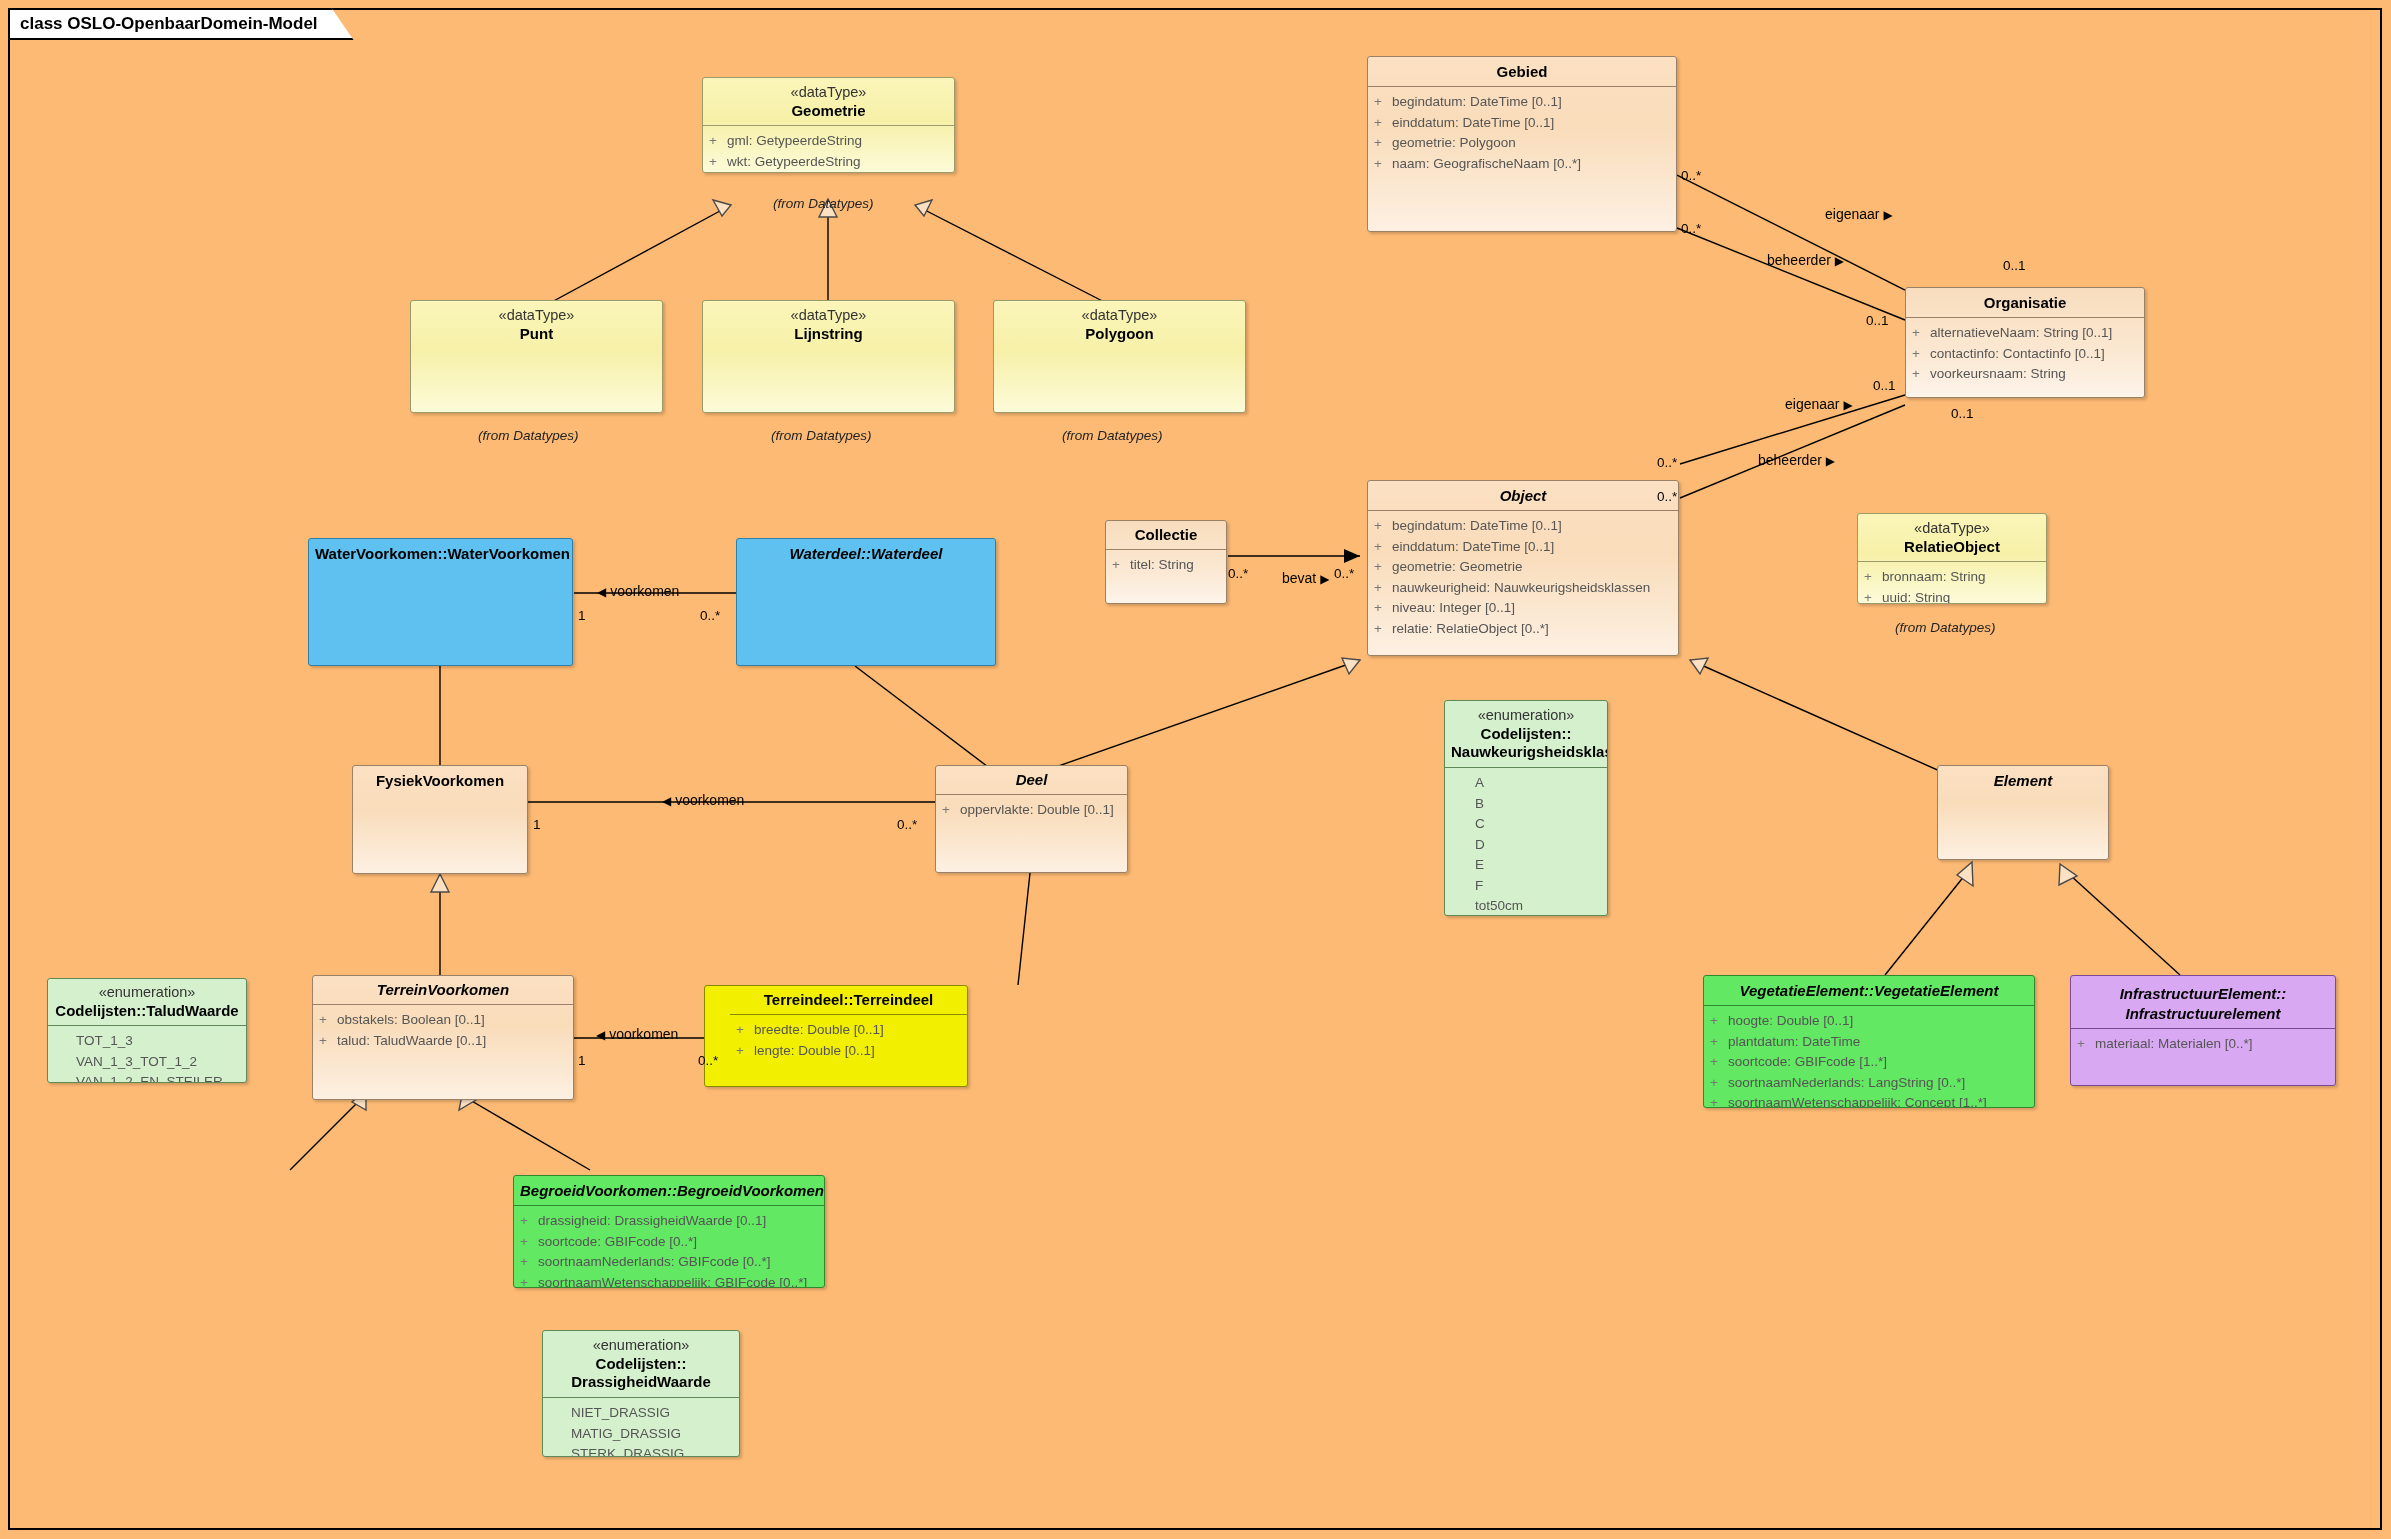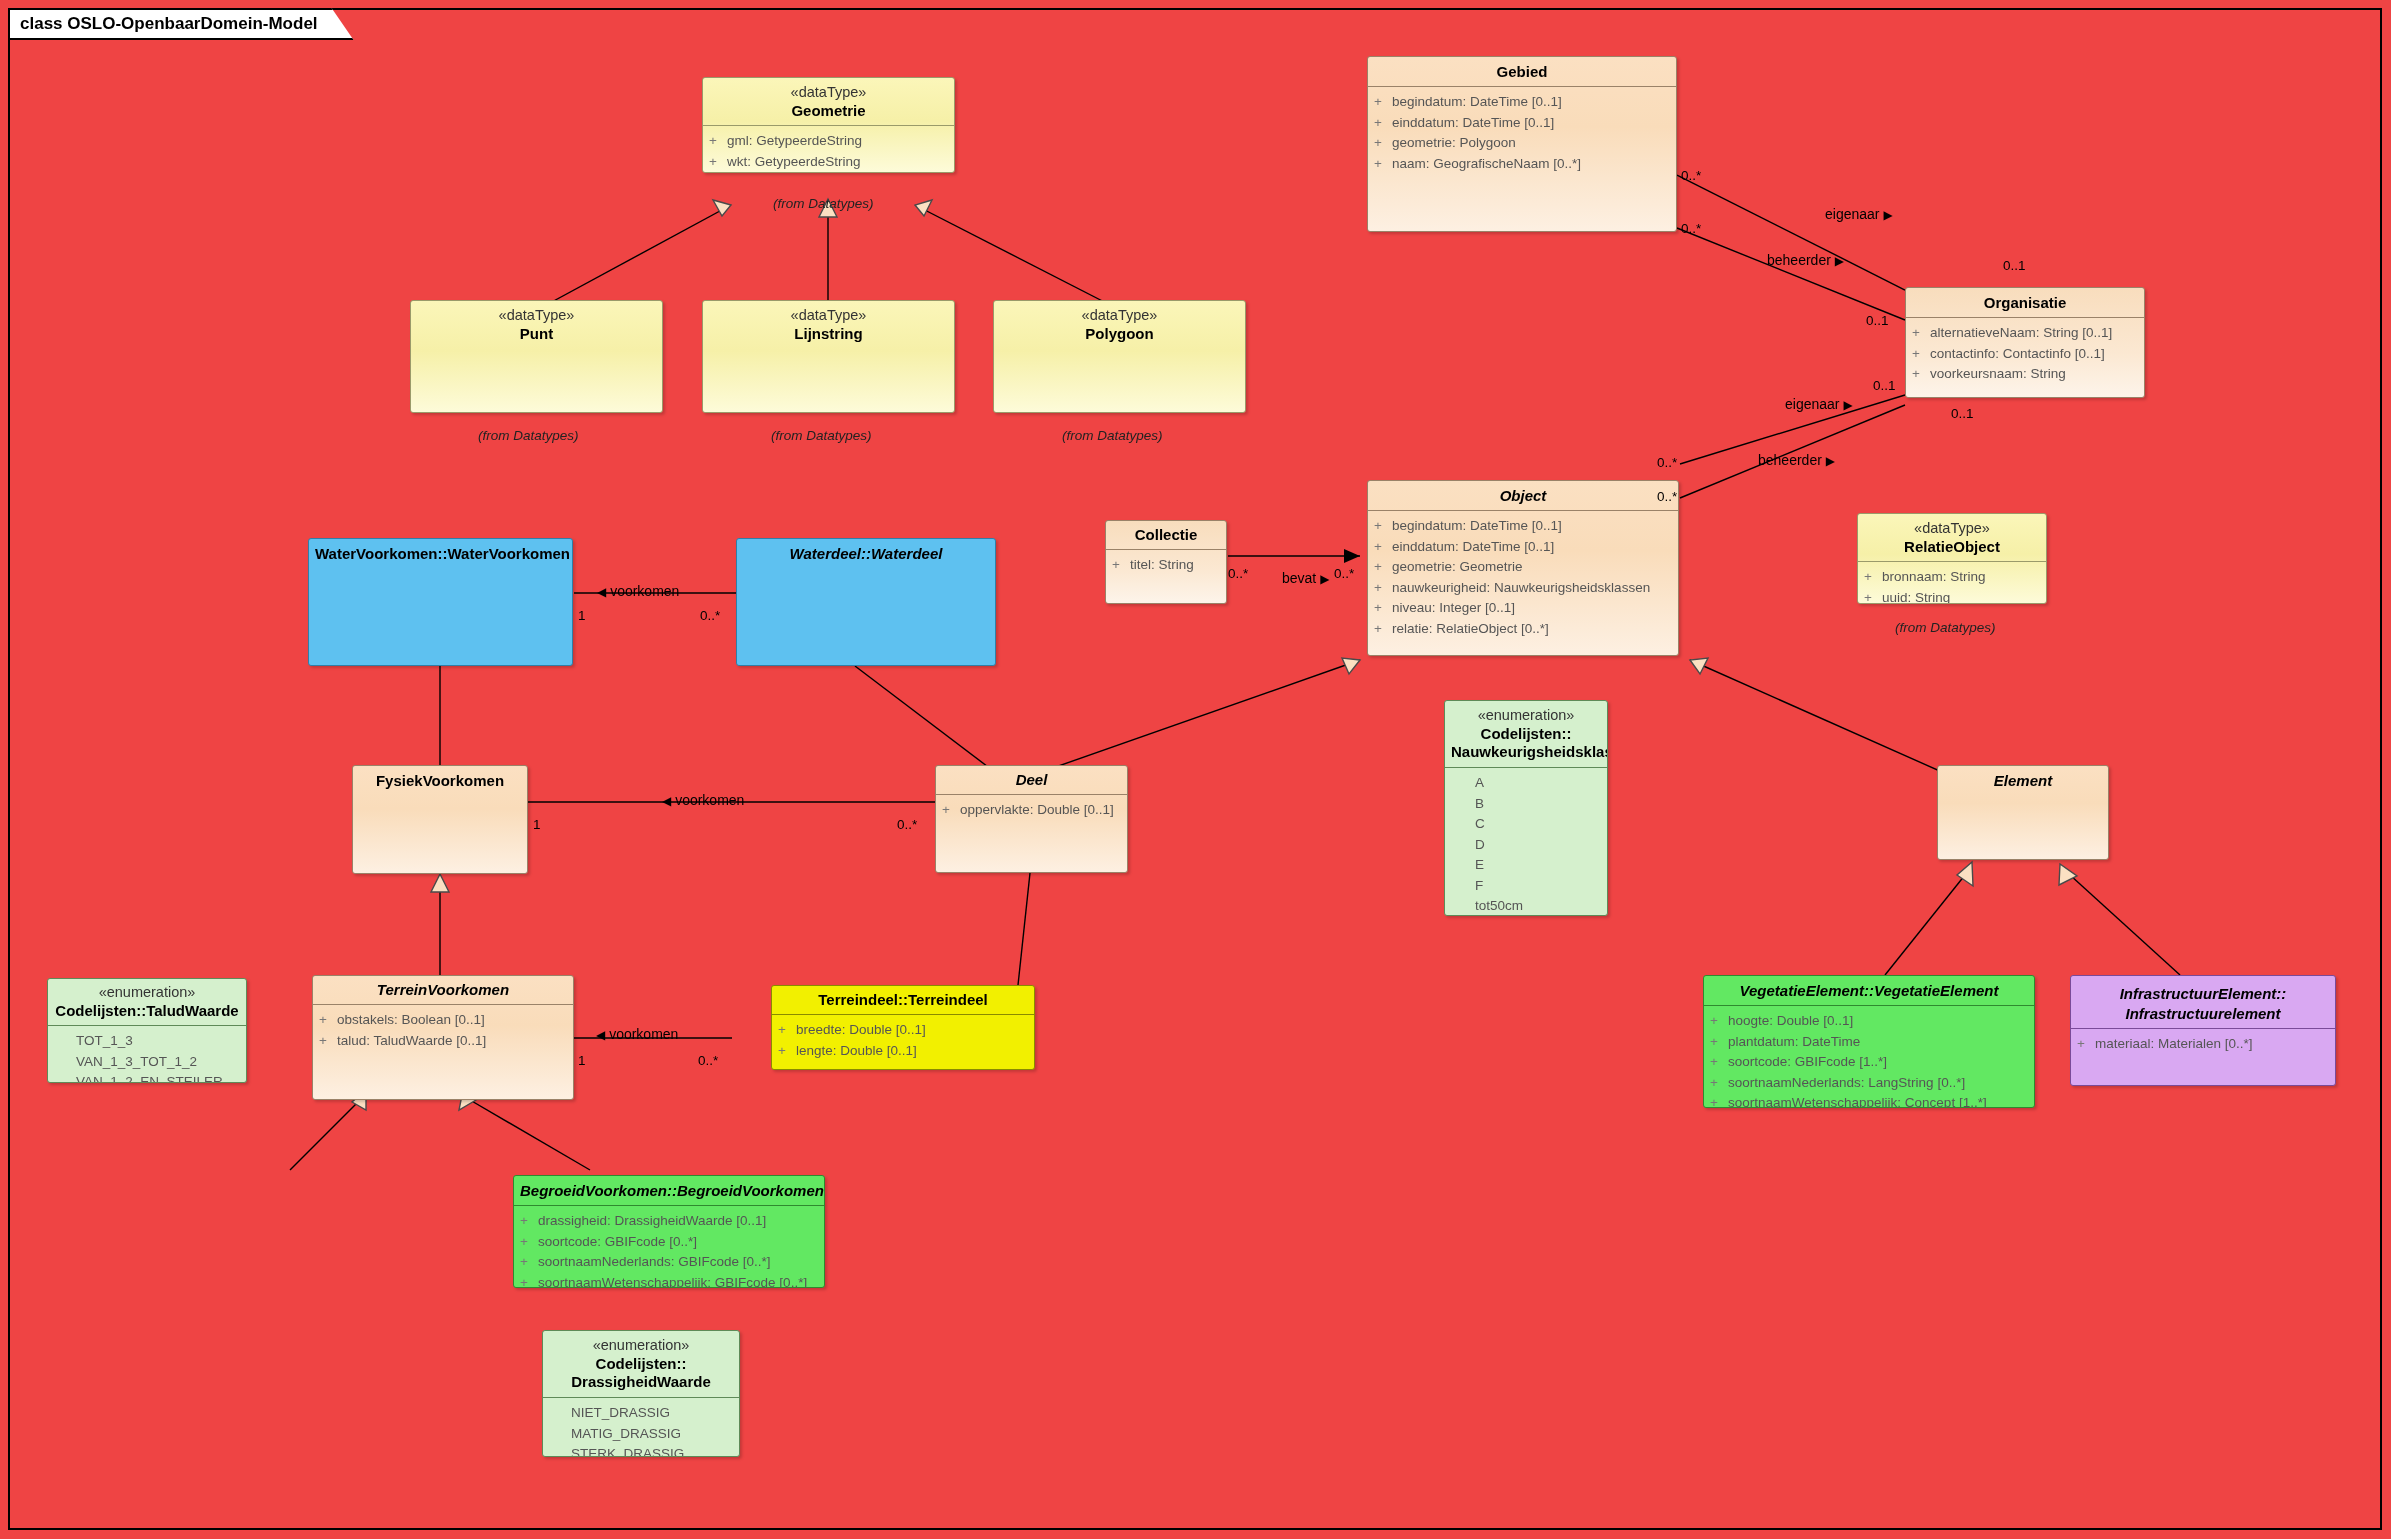--- a/index.html
+++ b/index.html
@@ -1,17 +1,17 @@
 <!DOCTYPE html>
 <html><head>
 <meta charset="utf-8">
 <style>
   html,body{margin:0;padding:0;background:#ffffff;}
   body{font-family:"Liberation Sans", sans-serif;}
-  #canvas{position:relative;width:2391px;height:1539px;background:#ef4444;overflow:hidden;}
+  #canvas{position:relative;width:2391px;height:1539px;background:#fdba74;overflow:hidden;}
 
   
   .frame{position:absolute;left:8px;top:8px;width:2374px;height:1522px;border:2px solid #000;box-sizing:border-box;}
   .frame-tab{position:absolute;left:8px;top:8px;height:32px;background:#fff;border:2px solid #000;border-bottom:2px solid #000;
              box-sizing:border-box;padding:0 34px 0 10px;display:flex;align-items:center;font-size:17px;font-weight:bold;color:#000;
              clip-path:polygon(0 0, calc(100% - 22px) 0, 100% 100%, 0 100%);}
   .frame-tab-inner{white-space:nowrap;}
 
   
   .node{position:absolute;box-sizing:border-box;border:1px solid #4a4a4a;border-radius:3px;
@@ -318,21 +318,21 @@
           <span class="vis">+</span>
           <span>obstakels: Boolean [0..1]</span>
         </div>
       <div class="attr">
           <span class="vis">+</span>
           <span>talud: TaludWaarde [0..1]</span>
         </div>
     </div>
   </div>
 
-  <div class="node pal-yellow" style="left:771px;top:985px;width:264px;height:85px;">
+  <div class="node pal-yellow" style="left:704px;top:985px;width:264px;height:102px;padding-left:25px;">
     <div class="hdr" style="padding-top:5px;">
         <div class="nm">Terreindeel::Terreindeel</div>
       </div>
     <div class="sep"></div>
     <div class="body">
       <div class="attr">
           <span class="vis">+</span>
           <span>breedte: Double [0..1]</span>
         </div>
       <div class="attr">

